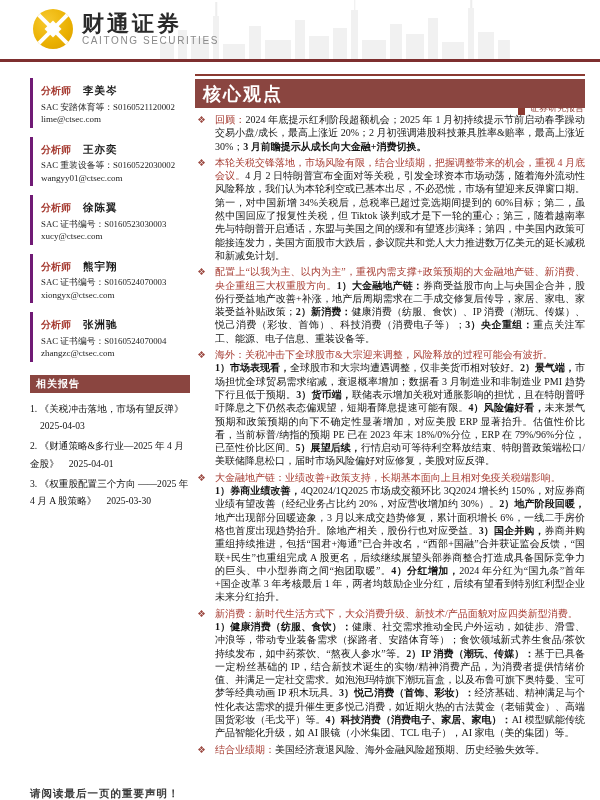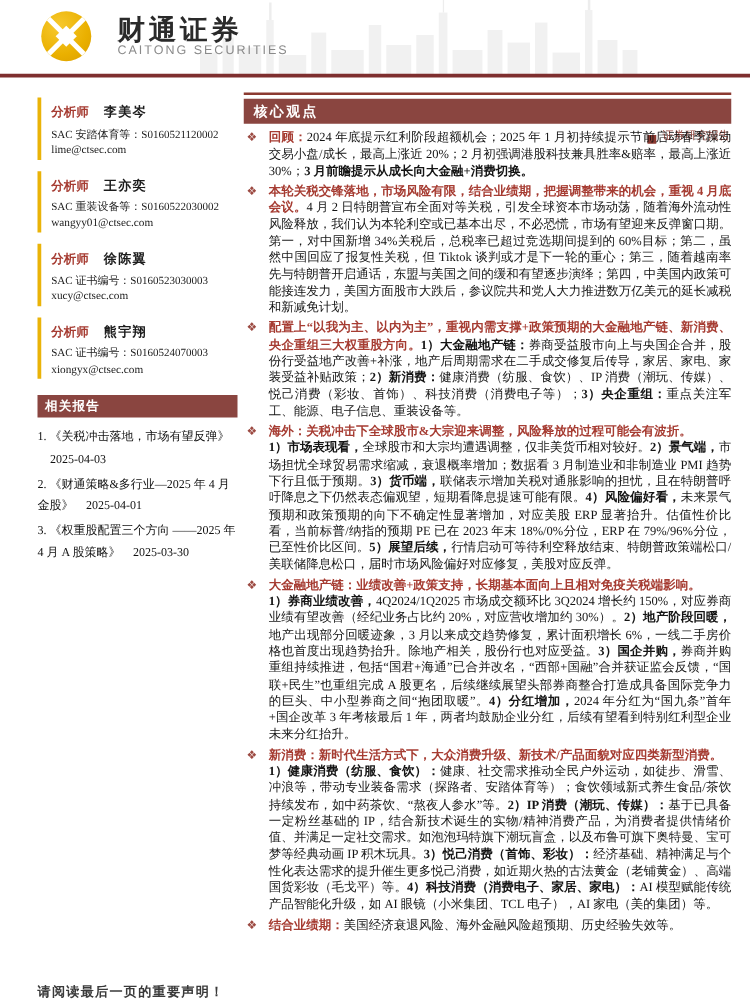--- a/index.html
+++ b/index.html
@@ -6,54 +6,54 @@
   body{
     width:600px;height:800px;overflow:hidden;position:relative;background:#ffffff;
     font-family:"Liberation Serif","DejaVu Serif",serif;color:#111;
   }
   
   .header{position:absolute;top:0;left:0;width:600px;height:62px;}
   .skyline{position:absolute;left:160px;right:0;top:6px;height:54px;display:flex;align-items:flex-end;gap:4px;opacity:.55;}
   .skyline .b{background:#e7e7e7;}
   .skyline .tower{position:relative;background:#e7e7e7;}
   .skyline .tower:before{content:"";position:absolute;left:50%;top:-14px;width:1.5px;height:14px;background:#e0e0e0;transform:translateX(-50%);}
-  .logo{position:absolute;left:33px;top:9px;display:flex;align-items:center;gap:21px;}
+  .logo{position:absolute;left:33px;top:9px;display:flex;align-items:center;gap:9px;}
   .logo-mark{width:40px;height:40px;border-radius:50%;position:relative;overflow:hidden;
     background:radial-gradient(circle at 35% 30%,#f7c92e,#eab000 60%,#d99c00);}
   .logo-mark .slit{position:absolute;left:-15%;right:-15%;top:50%;height:3.5px;margin-top:-1.75px;background:#fff;}
   .logo-mark .s1{transform:rotate(45deg);}
   .logo-mark .s2{transform:rotate(-45deg);}
   .logo-mark .hole{position:absolute;left:50%;top:50%;width:12px;height:12px;background:#fff;transform:translate(-50%,-50%) rotate(45deg);}
   .logo-cn{font-size:22px;font-weight:bold;color:#2a2a2a;letter-spacing:3px;line-height:1.05;font-family:"Liberation Serif",serif;}
   .logo-en{font-size:10px;color:#8a8a8a;letter-spacing:1.6px;font-family:"Liberation Sans",sans-serif;}
   .report-title{position:absolute;right:16px;top:27px;font-size:21px;font-weight:bold;color:#9c3a31;letter-spacing:2px;white-space:nowrap;}
   .rule-main{position:absolute;top:59px;left:0;width:600px;height:2.5px;background:#7e2f2f;}
   .report-type{position:absolute;top:64px;right:16px;font-size:9px;color:#8b3a31;display:flex;align-items:flex-end;gap:5px;margin-top:38px;}
   .type-square{width:7px;height:7px;background:#8b3a31;display:inline-block;}
   .rule-sub{position:absolute;top:74px;left:195px;width:390px;height:1.5px;background:#8b3a31;}
   
   .sidebar{position:absolute;left:30px;top:78px;width:160px;}
-  .analyst-block{border-left:3px solid #eab308;padding:1px 0 2px 8px;margin-bottom:9px;}
+  .analyst-block{border-left:3px solid #701a75;padding:1px 0 2px 8px;margin-bottom:9px;}
   .a-row{line-height:1.25;}
   .a-role{color:#a63c32;font-weight:bold;font-size:10px;margin-right:12px;}
   .a-name{font-weight:bold;font-size:10.5px;color:#1c1c1c;letter-spacing:1px;}
   .a-cert{font-size:8.8px;color:#1c1c1c;margin-top:2.5px;line-height:1.35;}
   .a-email{font-size:9px;color:#1c1c1c;line-height:1.35;font-family:"Liberation Serif",serif;}
   .related-bar{margin-top:13px;background:#8a4540;color:#fff;font-weight:bold;font-size:10px;letter-spacing:1px;padding:2px 6px;}
   .report-list{margin-top:7px;font-size:9.6px;line-height:1.85;color:#111;}
   .report-item{margin-bottom:2px;text-align:left;}
   .report-date{margin-left:10px;white-space:nowrap;}
   
   .main{position:absolute;left:195px;top:79px;width:390px;}
-  .section-bar{background:#8a4540;color:#ffffff;font-weight:bold;font-size:11px;letter-spacing:2px;padding:2.5px 8px;}
+  .section-bar{background:#8a4540;color:#ffffff;font-weight:bold;font-size:18px;letter-spacing:2px;padding:2.5px 8px;}
   ul.core-list{list-style:none;margin:5px 0 0 0;padding:0;}
   li.bullet{display:flex;gap:7px;margin-bottom:3px;}
   .marker{flex:0 0 13px;color:#9c4a42;font-size:9.5px;line-height:1.45;text-align:center;font-family:"DejaVu Sans",sans-serif;}
   .btext{flex:1;font-size:10px;line-height:1.33;text-align:justify;color:#141414;}
-  .btext .red{color:#a63c32;font-weight:bold;}
+  .btext .red{color:#a63c32;font-weight:normal;}
   .btext .bold-run{font-weight:bold;color:#141414;}
   
   .footer{position:absolute;left:30px;top:787px;font-size:10.5px;font-weight:bold;color:#3a3a3a;letter-spacing:1px;}
 </style>
 </head>
 <body>
 
 <div class="header">
   <div class="skyline">
     <div class="b" style="width:14px;height:18px"></div>
@@ -114,20 +114,25 @@
       <div class="analyst-block">
         <div class="a-row"><span class="a-role">分析师</span><span class="a-name">徐陈翼</span></div>
         <div class="a-cert">SAC 证书编号：S0160523030003</div>
         <div class="a-email">xucy@ctsec.com</div>
       </div>
       <div class="analyst-block">
         <div class="a-row"><span class="a-role">分析师</span><span class="a-name">熊宇翔</span></div>
         <div class="a-cert">SAC 证书编号：S0160524070003</div>
         <div class="a-email">xiongyx@ctsec.com</div>
       </div>
+      <div class="analyst-block">
+        <div class="a-row"><span class="a-role">分析师</span><span class="a-name">张洲驰</span></div>
+        <div class="a-cert">SAC 证书编号：S0160524070004</div>
+        <div class="a-email">zhangzc@ctsec.com</div>
+      </div>
     </div>
 
   <div class="related-bar">相关报告</div>
   <div class="report-list">
       <div class="report-item"><span>1. 《关税冲击落地，市场有望反弹》</span><span class="report-date">2025-04-03</span></div>
       <div class="report-item"><span>2. 《财通策略&amp;多行业—2025 年 4 月金股》</span><span class="report-date">2025-04-01</span></div>
       <div class="report-item"><span>3. 《权重股配置三个方向 ——2025 年 4 月 A 股策略》</span><span class="report-date">2025-03-30</span></div>
     </div>
 </div>
 

